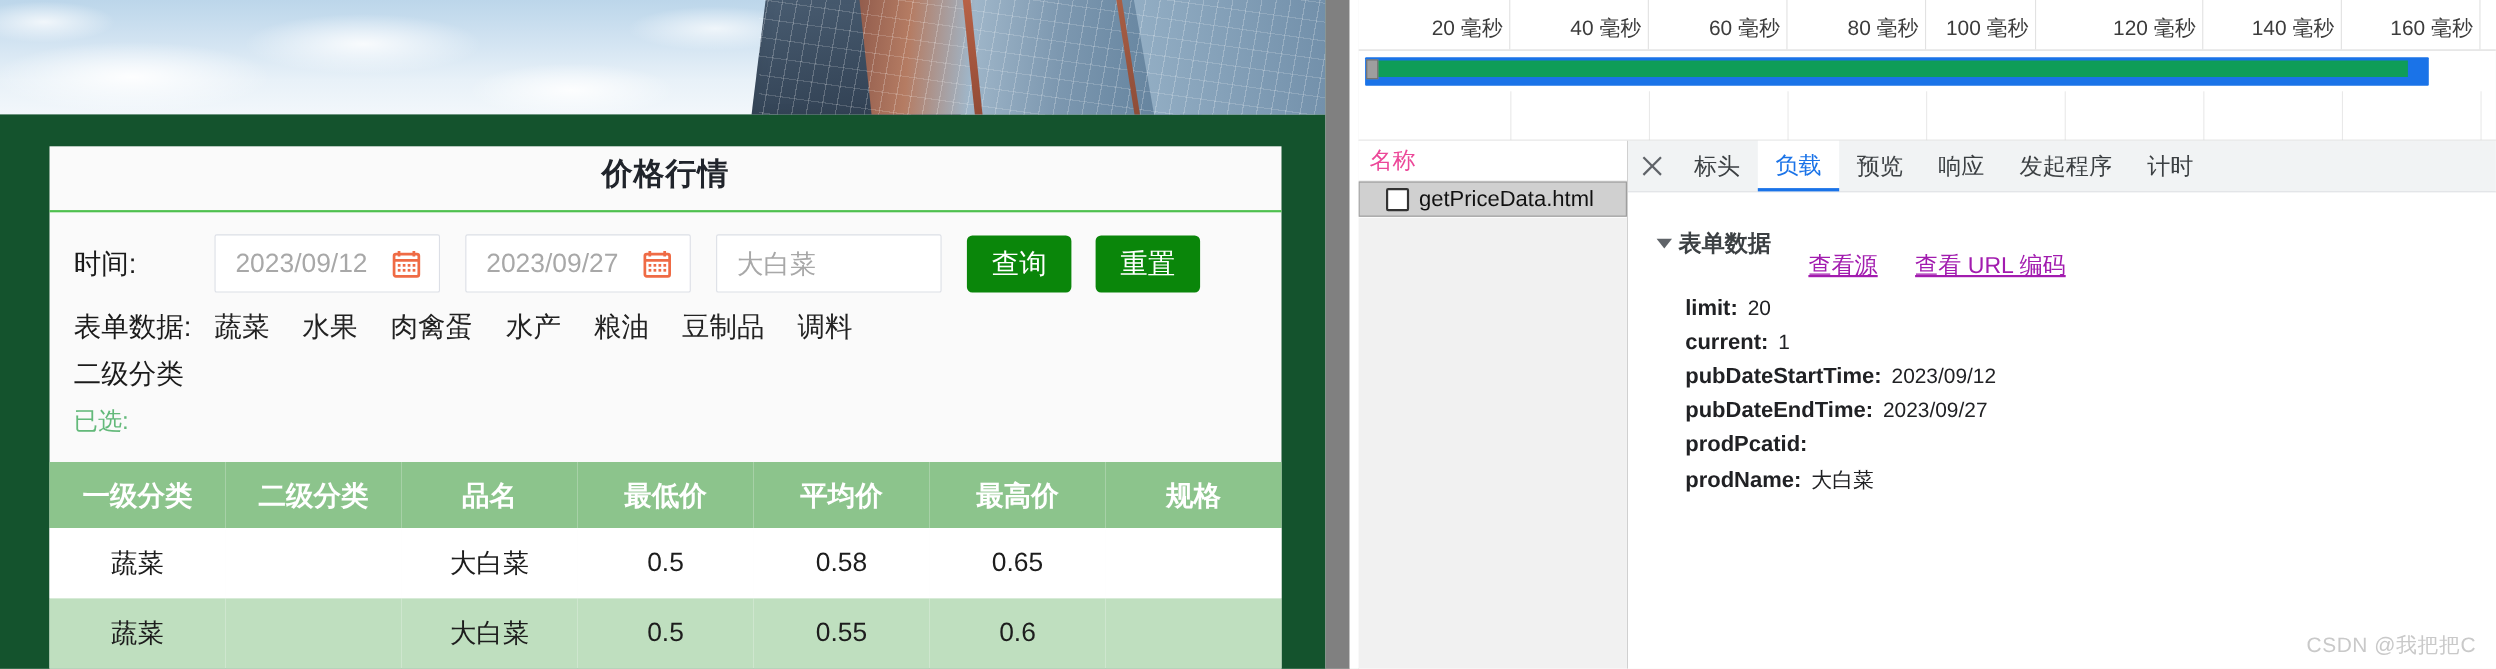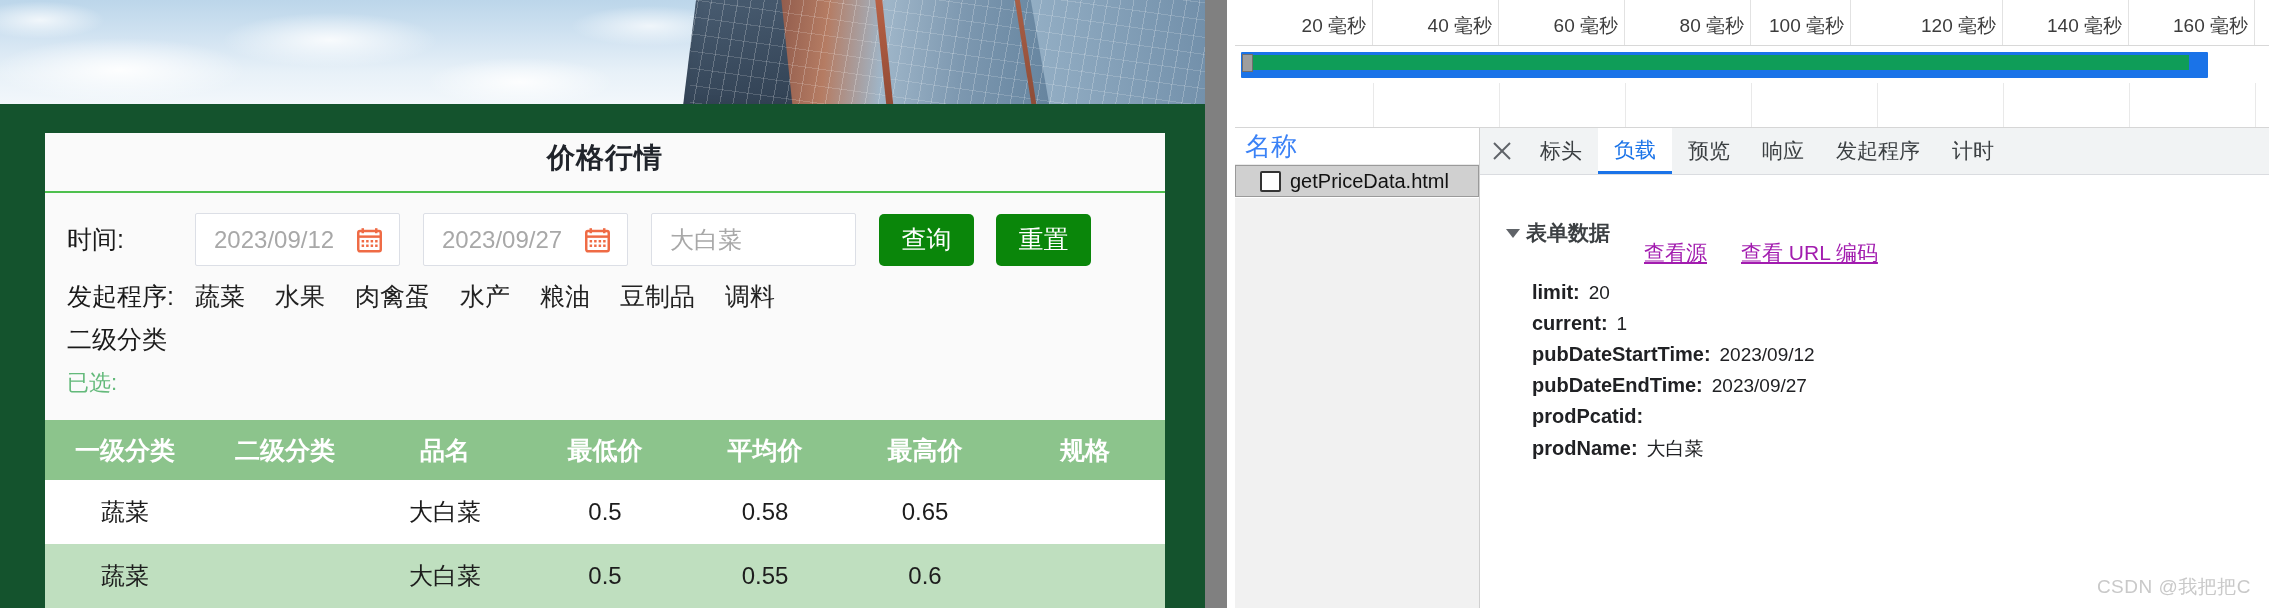--- a/index.html
+++ b/index.html
@@ -161,21 +161,21 @@
     position:absolute;left:0;top:127px;width:1034px;height:1px;background:#d6d6d6;
   }
 
   .netpanel{position:absolute;left:0;top:128px;width:1034px;height:480px;background:#fff;}
   .list-col{
     position:absolute;left:0;top:0;width:244px;height:480px;
     border-right:1px solid #d0d0d0;background:#fff;
   }
   .list-head{
     height:36px;display:flex;align-items:center;padding-left:10px;
-    font-size:26px;color:#3b82f6;border-bottom:1px solid #eaeaea;background:#fff;
+    font-size:21px;color:#ec4899;border-bottom:1px solid #eaeaea;background:#fff;
   }
   .list-item{
     height:32px;display:flex;align-items:center;gap:9px;padding-left:24px;
     background:#d0d0d0;border:1px solid #9a9a9a;box-sizing:border-box;
     font-size:20px;color:#111;
   }
   .chk{
     width:17px;height:17px;border:2px solid #333;background:#fff;border-radius:2px;
     flex:0 0 17px;
   }
@@ -192,21 +192,21 @@
     width:44px;height:46px;display:flex;align-items:center;justify-content:center;
     font-size:26px;color:#5f6368;cursor:pointer;
   }
   .det-tab{
     height:46px;padding:0 16px;display:flex;align-items:center;font-size:21px;
     color:#3c4043;cursor:pointer;box-sizing:border-box;
   }
   .det-tab.active{
     color:#1a73e8;background:#fff;border-bottom:3px solid #1a73e8;
   }
-  .payload{padding:24px 0 0 26px;background:#fff;height:420px;box-sizing:border-box;}
+  .payload{padding:12px 0 0 26px;background:#fff;height:420px;box-sizing:border-box;}
   .pl-head{display:flex;align-items:center;gap:34px;margin-bottom:10px;}
   .tri{
     width:0;height:0;border-left:7px solid transparent;border-right:7px solid transparent;
     border-top:9px solid #5f6368;margin-right:6px;
   }
   .pl-title{font-size:21px;font-weight:bold;color:#3c4043;}
   .pl-link{font-size:21px;color:#a21caf;text-decoration:underline;cursor:pointer;margin-top:40px;}
   .pl-row{
     display:flex;align-items:baseline;gap:9px;padding:4px 0 4px 26px;font-size:20px;
   }
@@ -287,21 +287,21 @@
 
           <div class="txt-input" style="width:205px;">
             <span class="val">大白菜</span>
           </div>
 
           <button class="btn">查询</button>
           <button class="btn">重置</button>
         </div>
 
         <div class="cat-row">
-          <div class="form-label">发起程序:</div>
+          <div class="form-label">表单数据:</div>
           <div class="cat-links">
             <span>蔬菜</span>
             <span>水果</span>
             <span>肉禽蛋</span>
             <span>水产</span>
             <span>粮油</span>
             <span>豆制品</span>
             <span>调料</span>
           </div>
         </div>

